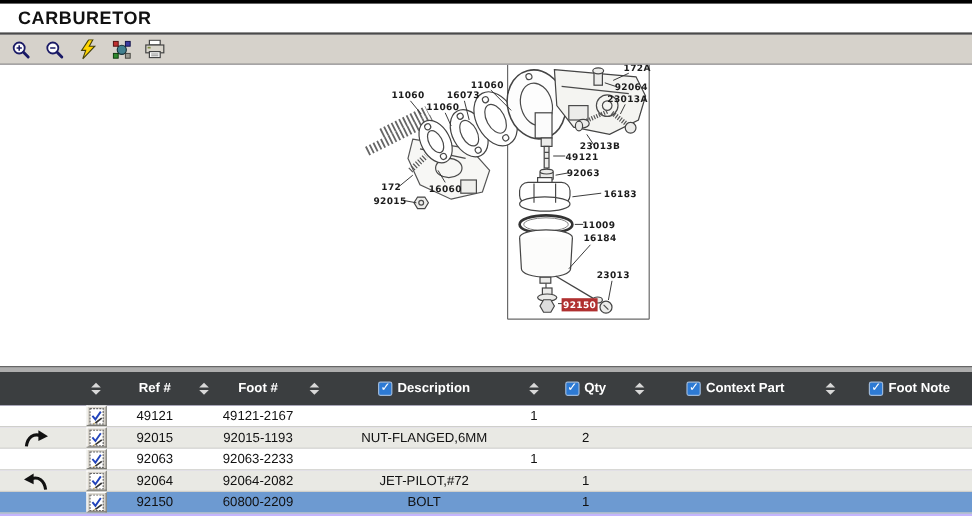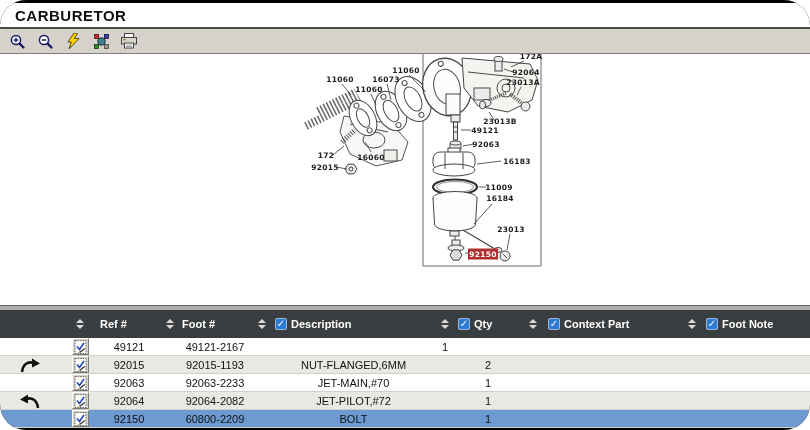--- a/index.html
+++ b/index.html
@@ -1,38 +1,38 @@
 <!DOCTYPE html>
 <html><head>
 <meta charset="utf-8">
 <style>
   html,body{margin:0;padding:0;background:#fff;}
   *{box-sizing:border-box;}
-  .app{width:810px;height:430px;overflow:hidden;position:relative;background:#000000;
-       font-family:"Liberation Sans","DejaVu Sans",sans-serif;border-radius:26px;}
+  .app{width:810px;height:430px;overflow:hidden;position:relative;background:#c4b5fd;
+       font-family:"Liberation Sans","DejaVu Sans",sans-serif;}
   
   .titlebar{height:29px;border-top:3px solid #000;border-bottom:2px solid #4a4a4a;
             background:#fff;display:flex;align-items:center;padding-left:15px;}
   .titlebar h1{margin:0;font-size:15px;font-weight:bold;color:#111;letter-spacing:.5px;}
   
   .toolbar{height:25px;background:#d6d2cb;border-bottom:1px solid #7f7f7f;
            display:flex;align-items:center;padding-left:7px;gap:8px;}
   .tbtn{width:20px;height:20px;display:flex;align-items:center;justify-content:center;cursor:pointer;}
   
   .diagram{position:relative;height:251px;background:#fff;}
   .diagram svg{display:block;}
   .dlabel{font-family:"DejaVu Sans",sans-serif;font-size:7.5px;font-weight:bold;fill:#1c1c1c;letter-spacing:.3px;}
   .dlabel.hl{fill:#fff;}
   
   .strip{height:5px;background:#adadad;border-top:1px solid #666;}
   
   .grid{display:grid;grid-template-columns:60px 40px 58px 24px 66px 27px 157px 26px 60px 30px 130px 28px 1fr;
         align-items:center;}
   .thead{height:28px;background:#3b3e40;color:#fff;font-size:11px;font-weight:bold;}
-  .hcell{display:flex;align-items:center;gap:4px;white-space:nowrap;}
+  .hcell{display:flex;align-items:center;justify-content:center;gap:4px;white-space:nowrap;}
   .sort{display:inline-flex;flex-direction:column;align-items:center;gap:2px;margin:0 auto;cursor:pointer;}
   .sort i{display:block;width:0;height:0;border-left:4px solid transparent;border-right:4px solid transparent;}
   .sort i.up{border-bottom:4px solid #d9d9d9;}
   .sort i.dn{border-top:4px solid #d9d9d9;}
   .cb{display:inline-block;width:12px;height:12px;background:#2d7ad4;border:1px solid #9db8d9;
       border-radius:2px;color:#fff;font-size:10px;line-height:10px;text-align:center;cursor:pointer;}
   .cb::after{content:"\2713";}
   .tbody .row{height:18px;font-size:11px;color:#111;border-bottom:1px solid #cfcfcb;background:#fff;cursor:pointer;}
   .tbody .row:nth-child(even){background:#e9e9e4;}
   .tbody .row.selected{background:#6d9ad1;}
@@ -354,21 +354,20 @@
             <path d="M3,6.5 L5.5,9.5 L10,3" stroke="#2244bb" stroke-width="1.6" fill="none"></path>
             <path d="M10.8,8.5 L5.5,12.5" stroke="#333" stroke-width="1.4"></path>
             <path d="M5.2,12.8 L3.8,13.4 L4.4,12 Z" fill="#d4a017"></path>
           </svg>
         </span>
       </div>
       <div class="cell c-ref">92063</div>
         <div></div>
       <div class="cell c-part">92063-2233</div>
         <div></div>
-      <div class="cell c-desc">JET-MAIN,#70</div>
         <div></div>
       <div class="cell c-qty">1</div>
         <div></div>
       <div class="cell c-ctx"></div>
         <div></div>
       <div class="cell c-foot"></div>
     </div>
       <div class="grid row">
       <div class="acell">
 

